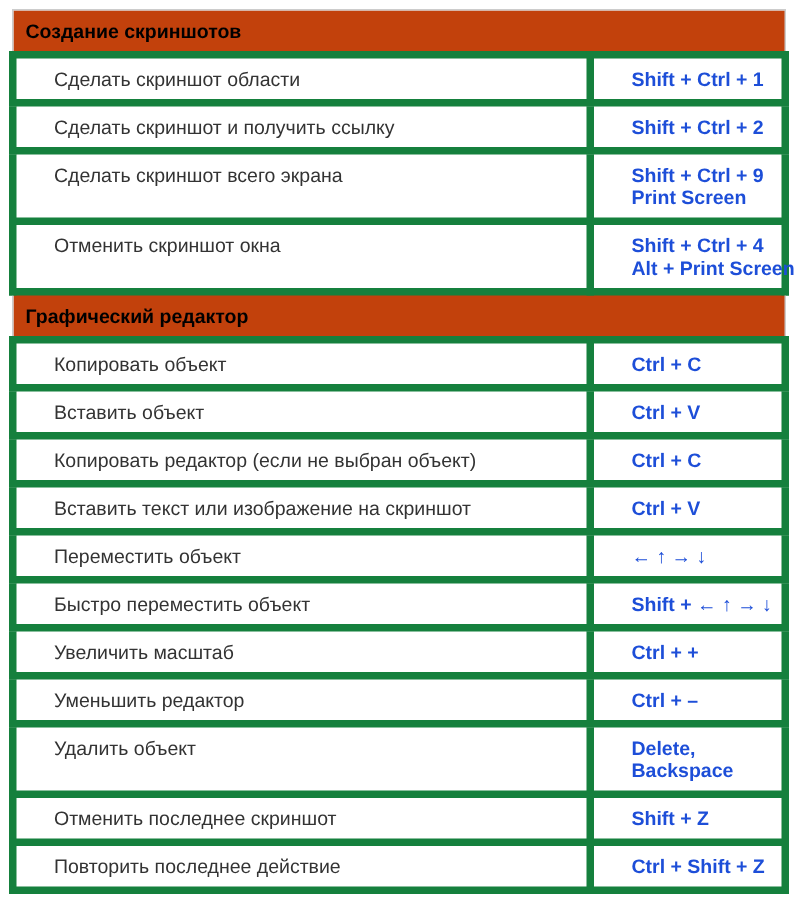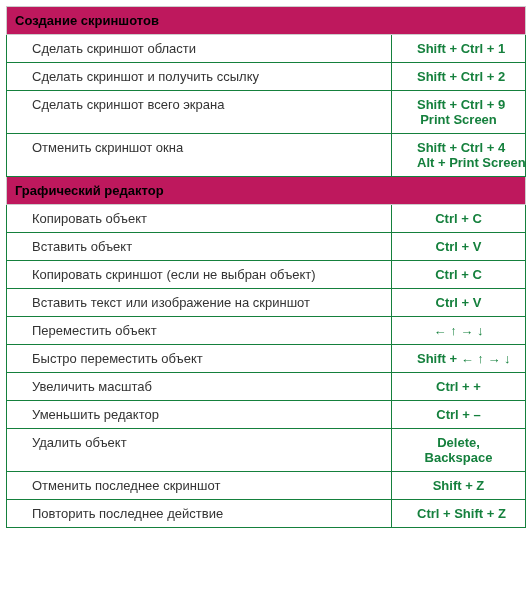--- a/index.html
+++ b/index.html
@@ -13,39 +13,38 @@
     box-sizing: border-box;
   }
   table {
     border-collapse: collapse;
     width: 100%;
     table-layout: fixed;
   }
   col.desc { width: 385px; }
   col.keys { width: auto; }
   th {
-    background: #be185d;
+    background: #c2410c;
     text-align: left;
     font-weight: bold;
     padding: 6px 8px;
     border: 1px solid #cccccc;
     font-size: 13px;
     color: #000;
   }
   td {
-    border: 1px solid #15803d;
+    border: 5px solid #15803d;
     padding: 6px 25px;
     vertical-align: top;
     font-size: 13px;
     color: #333;
   }
   td.keys {
     font-weight: bold;
-    color: #15803d;
-    text-align: center;
+    color: #1d4ed8;
   }
   td.keys .line { display: block; white-space: nowrap; }
 </style>
 </head>
 <body>
 
 <table>
   <colgroup>
       <col class="desc">
       <col class="keys">
@@ -89,21 +88,21 @@
           <span class="line">Ctrl + C</span>
         </td>
       </tr>
       <tr>
         <td>Вставить объект</td>
         <td class="keys">
           <span class="line">Ctrl + V</span>
         </td>
       </tr>
       <tr>
-        <td>Копировать скриншот (если не выбран объект)</td>
+        <td>Копировать редактор (если не выбран объект)</td>
         <td class="keys">
           <span class="line">Ctrl + C</span>
         </td>
       </tr>
       <tr>
         <td>Вставить текст или изображение на скриншот</td>
         <td class="keys">
           <span class="line">Ctrl + V</span>
         </td>
       </tr>

